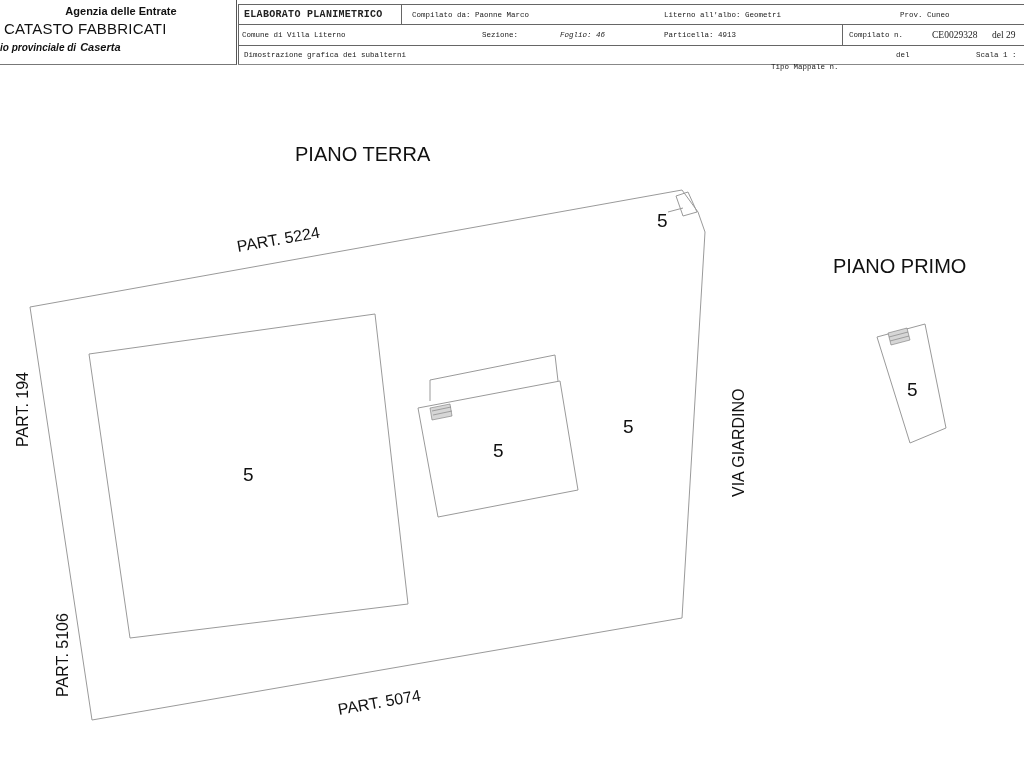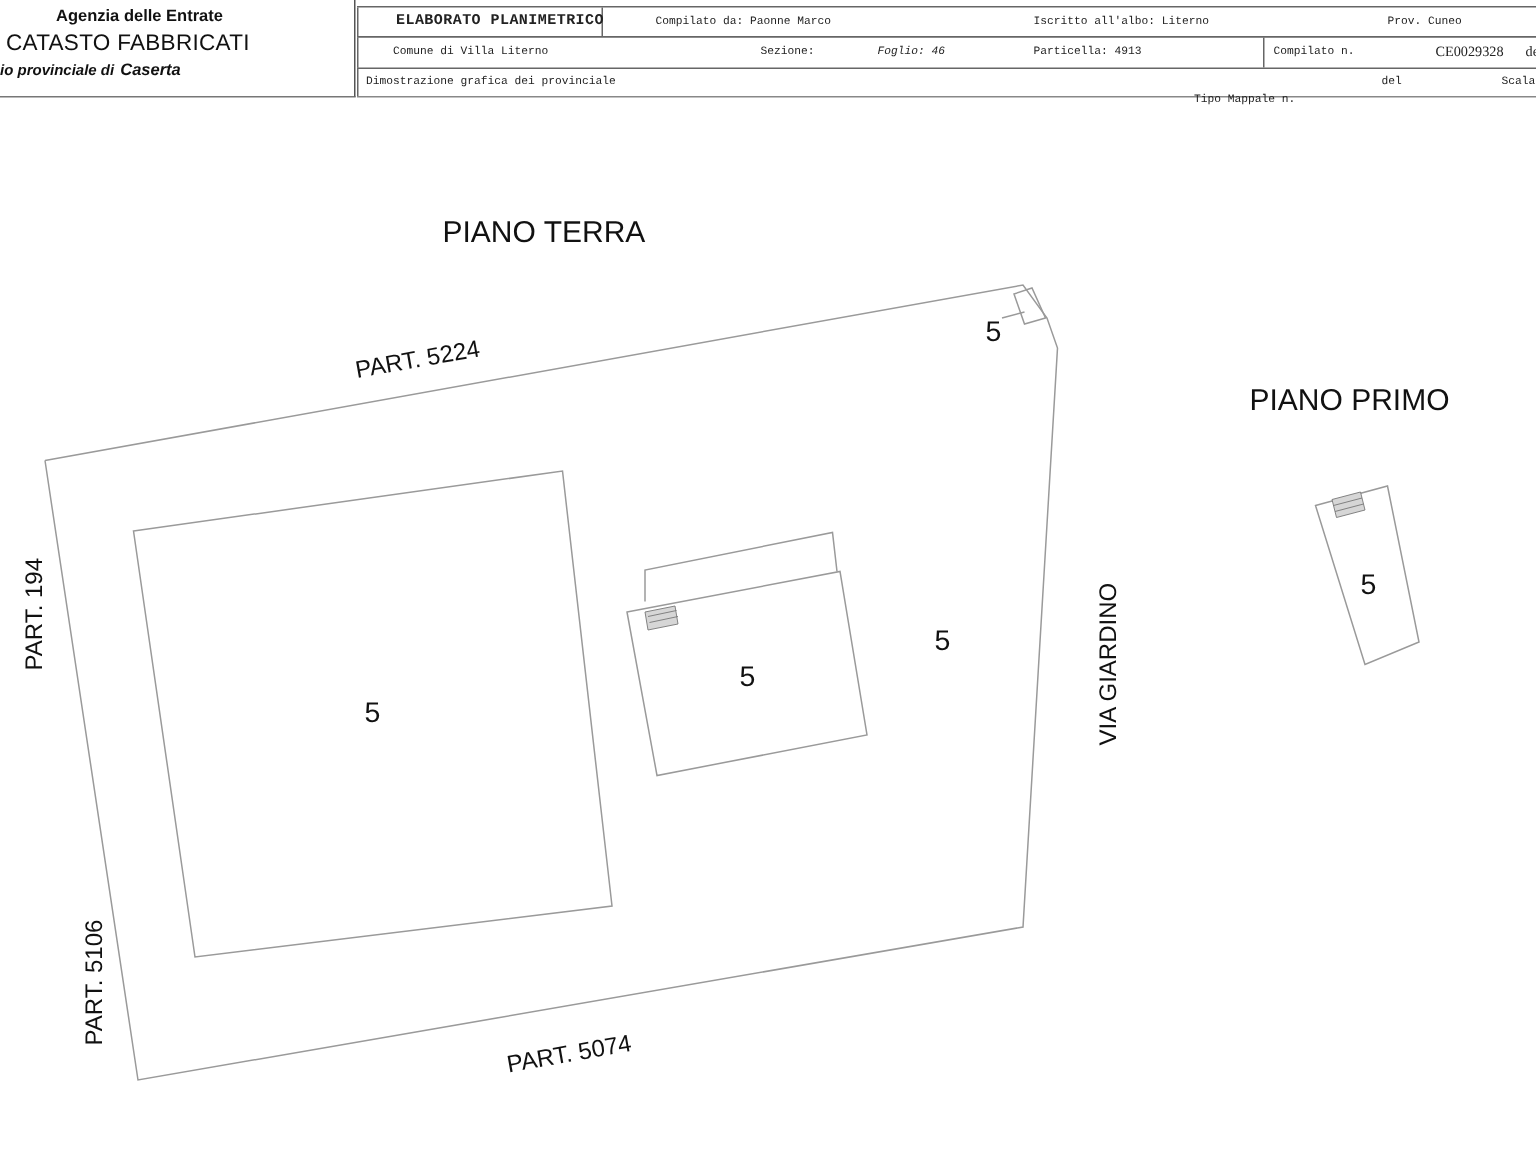--- a/index.html
+++ b/index.html
@@ -1,27 +1,27 @@
 <!DOCTYPE html>
 <html><head>
 <meta charset="utf-8">
 <style>
   html, body { margin: 0; padding: 0; background: #ffffff; }
   body { width: 1024px; height: 768px; position: relative; overflow: hidden; font-family: "Liberation Sans", sans-serif; }
   .header-left { position: absolute; left: 0; top: 0; width: 236px; height: 64px; border-right: 1px solid #555; border-bottom: 1px solid #777; }
-  .agency { position: absolute; top: 5px; left: 8px; width: 170px; text-align: center; font-size: 11px; color: #111; font-weight: bold; }
+  .agency { position: absolute; top: 5px; left: 36px; width: 170px; text-align: center; font-size: 11px; color: #111; font-weight: bold; }
   .catasto { position: absolute; top: 20px; left: 4px; font-size: 15px; font-weight: normal; color: #111; letter-spacing: 0.2px; }
   .ufficio { position: absolute; top: 41px; left: 0px; font-size: 10px; font-weight: bold; color: #111; font-style: italic; }
   .ufficio .city { font-size: 11px; margin-left: 4px; }
   .hdr { position: absolute; left: 238px; top: 4px; width: 790px; height: 62px; font-family: "Liberation Mono", monospace; font-size: 7.5px; color: #222; }
   .hdr .row { position: absolute; left: 0; width: 790px; border-top: 1px solid #666; }
   .row1 { top: 0; height: 19px; border-bottom: 1px solid #666; }
   .row2 { top: 20px; height: 20px; border-bottom: 1px solid #666; }
   .row3 { top: 41px; height: 19px; border-bottom: 1px solid #888; border-top: none !important; }
-  .hdr .cell { position: absolute; top: 0; height: 100%; display: flex; align-items: center; white-space: nowrap; padding-left: 25px; }
+  .hdr .cell { position: absolute; top: 0; height: 100%; display: flex; align-items: center; white-space: nowrap; }
   .title-cell { left: 0; width: 164px; border-left: 1px solid #666; border-right: 1px solid #666; padding-left: 5px; font-size: 10px; font-weight: bold; letter-spacing: 0.3px; box-sizing: border-box; }
   .border-l { border-left: 1px solid #666; }
   .proto { font-family: "Liberation Serif", serif; font-size: 9.5px; }
   .drawing { position: absolute; left: 0; top: 0; }
   .lbl { font-family: "Liberation Sans", sans-serif; fill: #111; }
 </style>
 </head>
 <body>
 
 <div class="header-left">
@@ -29,34 +29,34 @@
   <div class="catasto">CATASTO FABBRICATI</div>
   <div class="ufficio">
     <span>io provinciale di</span><span class="city">Caserta</span>
   </div>
 </div>
 
 <div class="hdr">
   <div class="row row1">
     <div class="cell title-cell">ELABORATO PLANIMETRICO</div>
     <div class="cell" style="left:174px;">Compilato da: Paonne Marco</div>
-    <div class="cell" style="left:426px;">Iscritto all'albo: Literno</div>
+    <div class="cell" style="left:426px;">Literno all'albo: Geometri</div>
     <div class="cell" style="left:662px;">Prov. Cuneo</div>
   </div>
   <div class="row row2">
-    <div class="cell border-l" style="left:0; padding-left:23px;">Comune di Villa Literno</div>
+    <div class="cell border-l" style="left:0; padding-left:3px;">Comune di Villa Literno</div>
     <div class="cell" style="left:244px;text-align:right;">Sezione:</div>
     <div class="cell" style="left:322px;font-style:italic;">Foglio: 46</div>
     <div class="cell" style="left:426px;">Particella: 4913</div>
     <div class="cell border-l" style="left:604px; padding-left:6px;">Compilato n.</div>
     <div class="cell proto" style="left:694px;">CE0029328</div>
     <div class="cell proto" style="left:754px;">del 29</div>
   </div>
   <div class="row row3">
-    <div class="cell border-l" style="left:0; padding-left:5px;">Dimostrazione grafica dei provinciale</div>
+    <div class="cell border-l" style="left:0; padding-left:5px;">Dimostrazione grafica dei subalterni</div>
     <div class="cell" style="left:533px;margin-top:12px;">Tipo Mappale n.</div>
     <div class="cell" style="left:658px;">del</div>
     <div class="cell" style="left:738px;text-align:center;">Scala 1 :</div>
   </div>
 </div>
 
 <svg class="drawing" width="1024" height="768" viewBox="0 0 1024 768">
   <g fill="none" stroke="#9a9a9a" stroke-width="1">
 
     <polyline points="30,307 682,190 698,212 705,232 682,618 92,720 30,307"></polyline>

